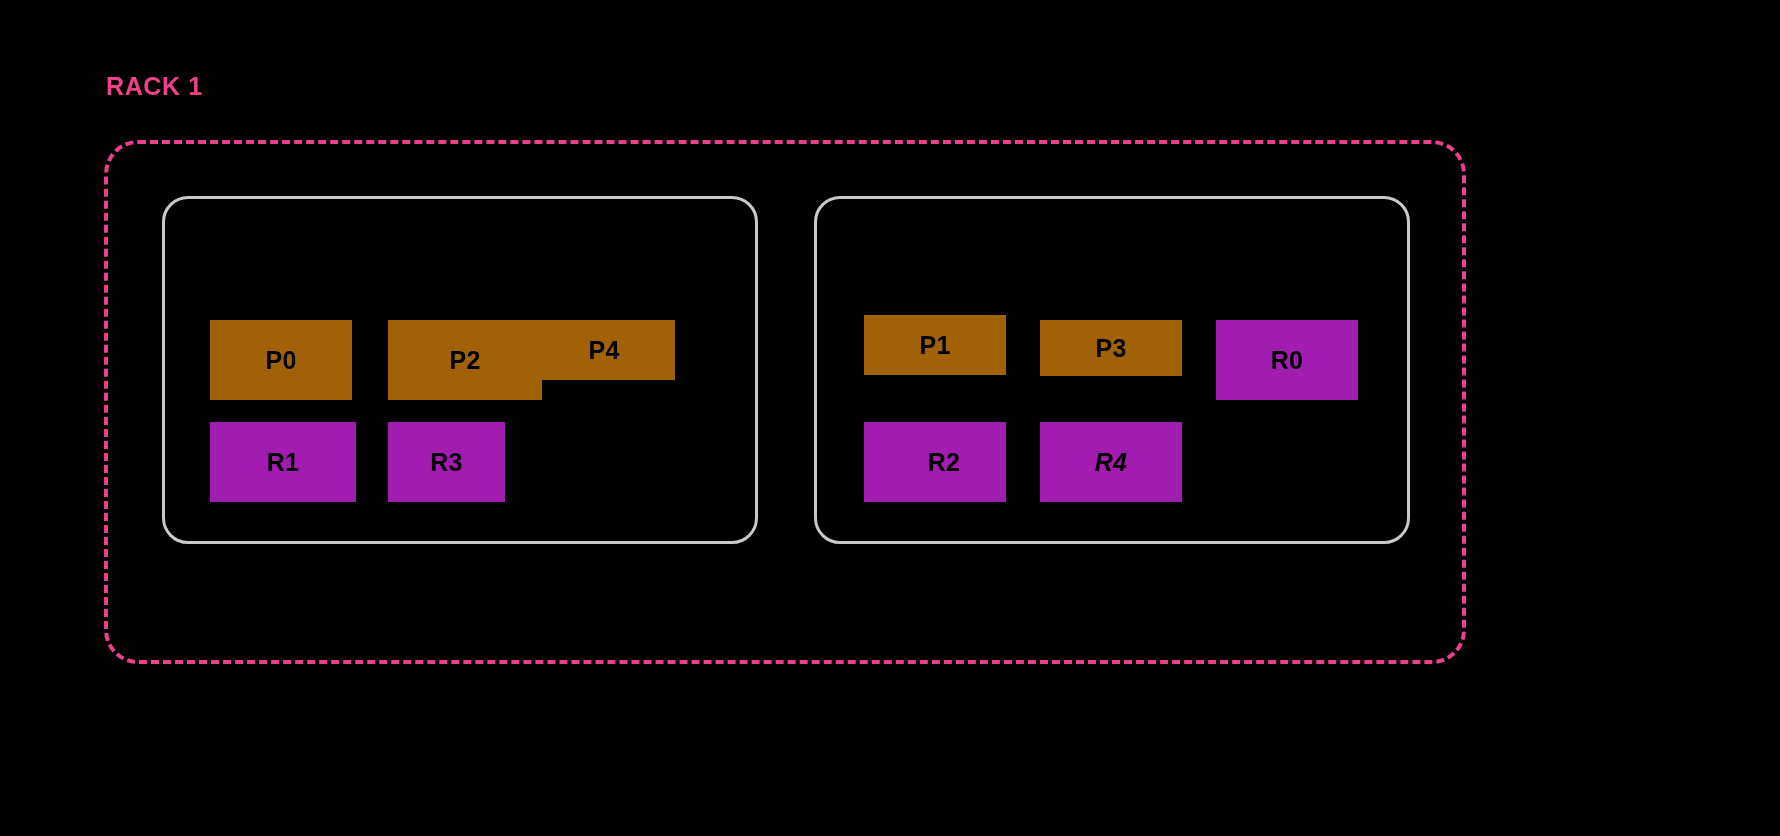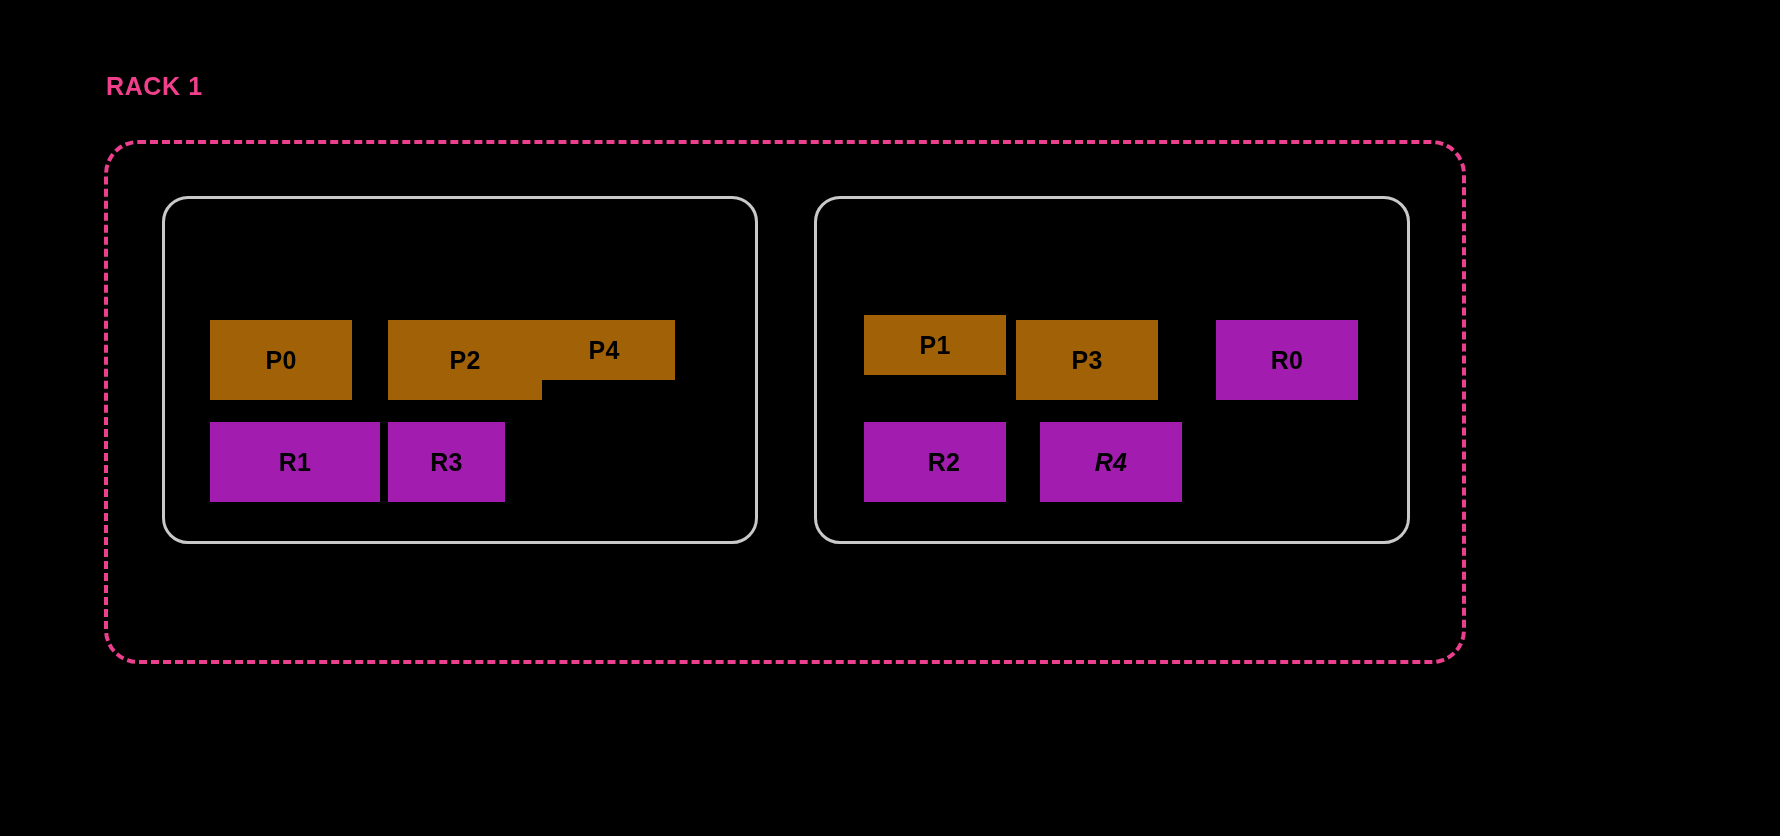--- a/index.html
+++ b/index.html
@@ -83,22 +83,22 @@
   <div class="rack-boundary"></div>
 
   <div class="node" id="node-left"></div>
 
   <div class="node" id="node-right"></div>
 
   <div id="blocks-layer">
       <div class="block primary" style="left: 210px; top: 320px; width: 142px; height: 80px;">P0</div>
       <div class="block primary" style="left: 388px; top: 320px; width: 154px; height: 80px;">P2</div>
       <div class="block primary" style="left: 533px; top: 320px; width: 142px; height: 60px;">P4</div>
-      <div class="block replica" style="left: 210px; top: 422px; width: 170px; height: 80px; text-align: center;">R1</div>
+      <div class="block replica" style="left: 210px; top: 422px; width: 146px; height: 80px; text-align: center;">R1</div>
       <div class="block replica" style="left: 388px; top: 422px; width: 117px; height: 80px;">R3</div>
       <div class="block primary" style="left: 864px; top: 315px; width: 142px; height: 60px;">P1</div>
-      <div class="block primary" style="left: 1016px; top: 320px; width: 142px; height: 80px;">P3</div>
+      <div class="block primary" style="left: 1040px; top: 320px; width: 142px; height: 56px;">P3</div>
       <div class="block replica" style="left: 1216px; top: 320px; width: 142px; height: 80px;">R0</div>
       <div class="block replica" style="left: 864px; top: 422px; width: 142px; height: 80px; padding-left: 18px;">R2</div>
       <div class="block replica" style="left: 1040px; top: 422px; width: 142px; height: 80px; font-style: italic;">R4</div>
     </div>
 
 </div>
 
 </body></html>

